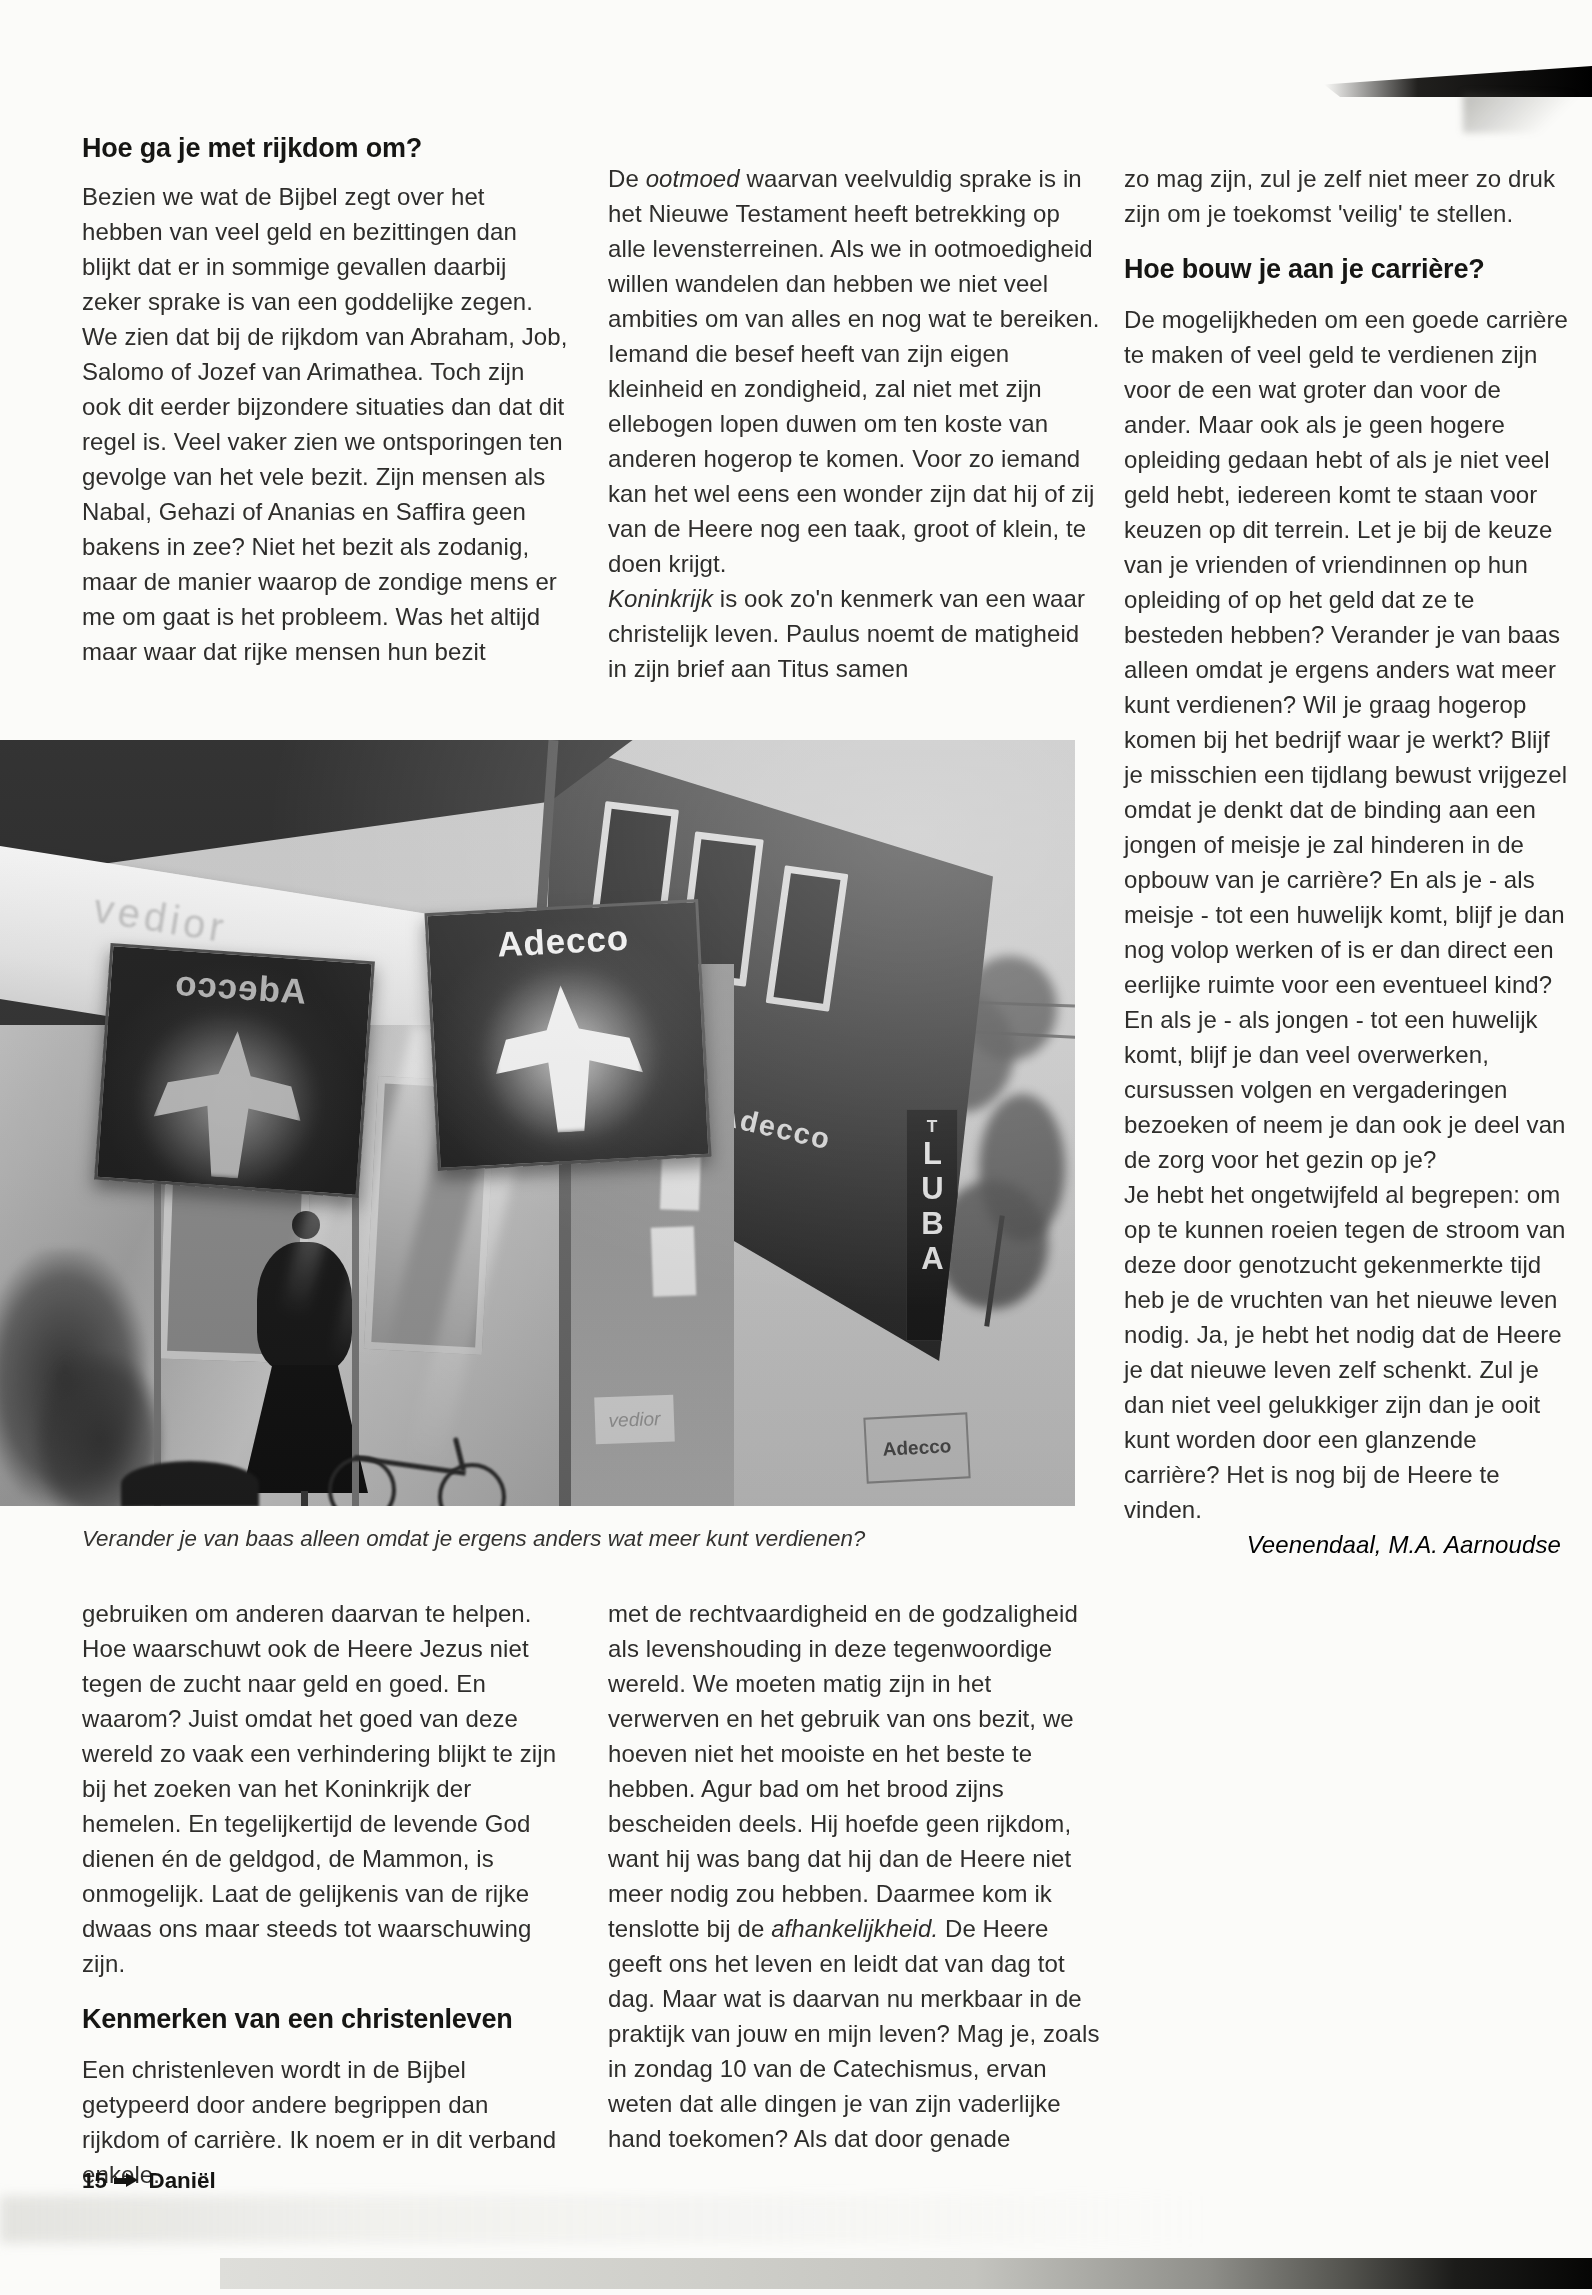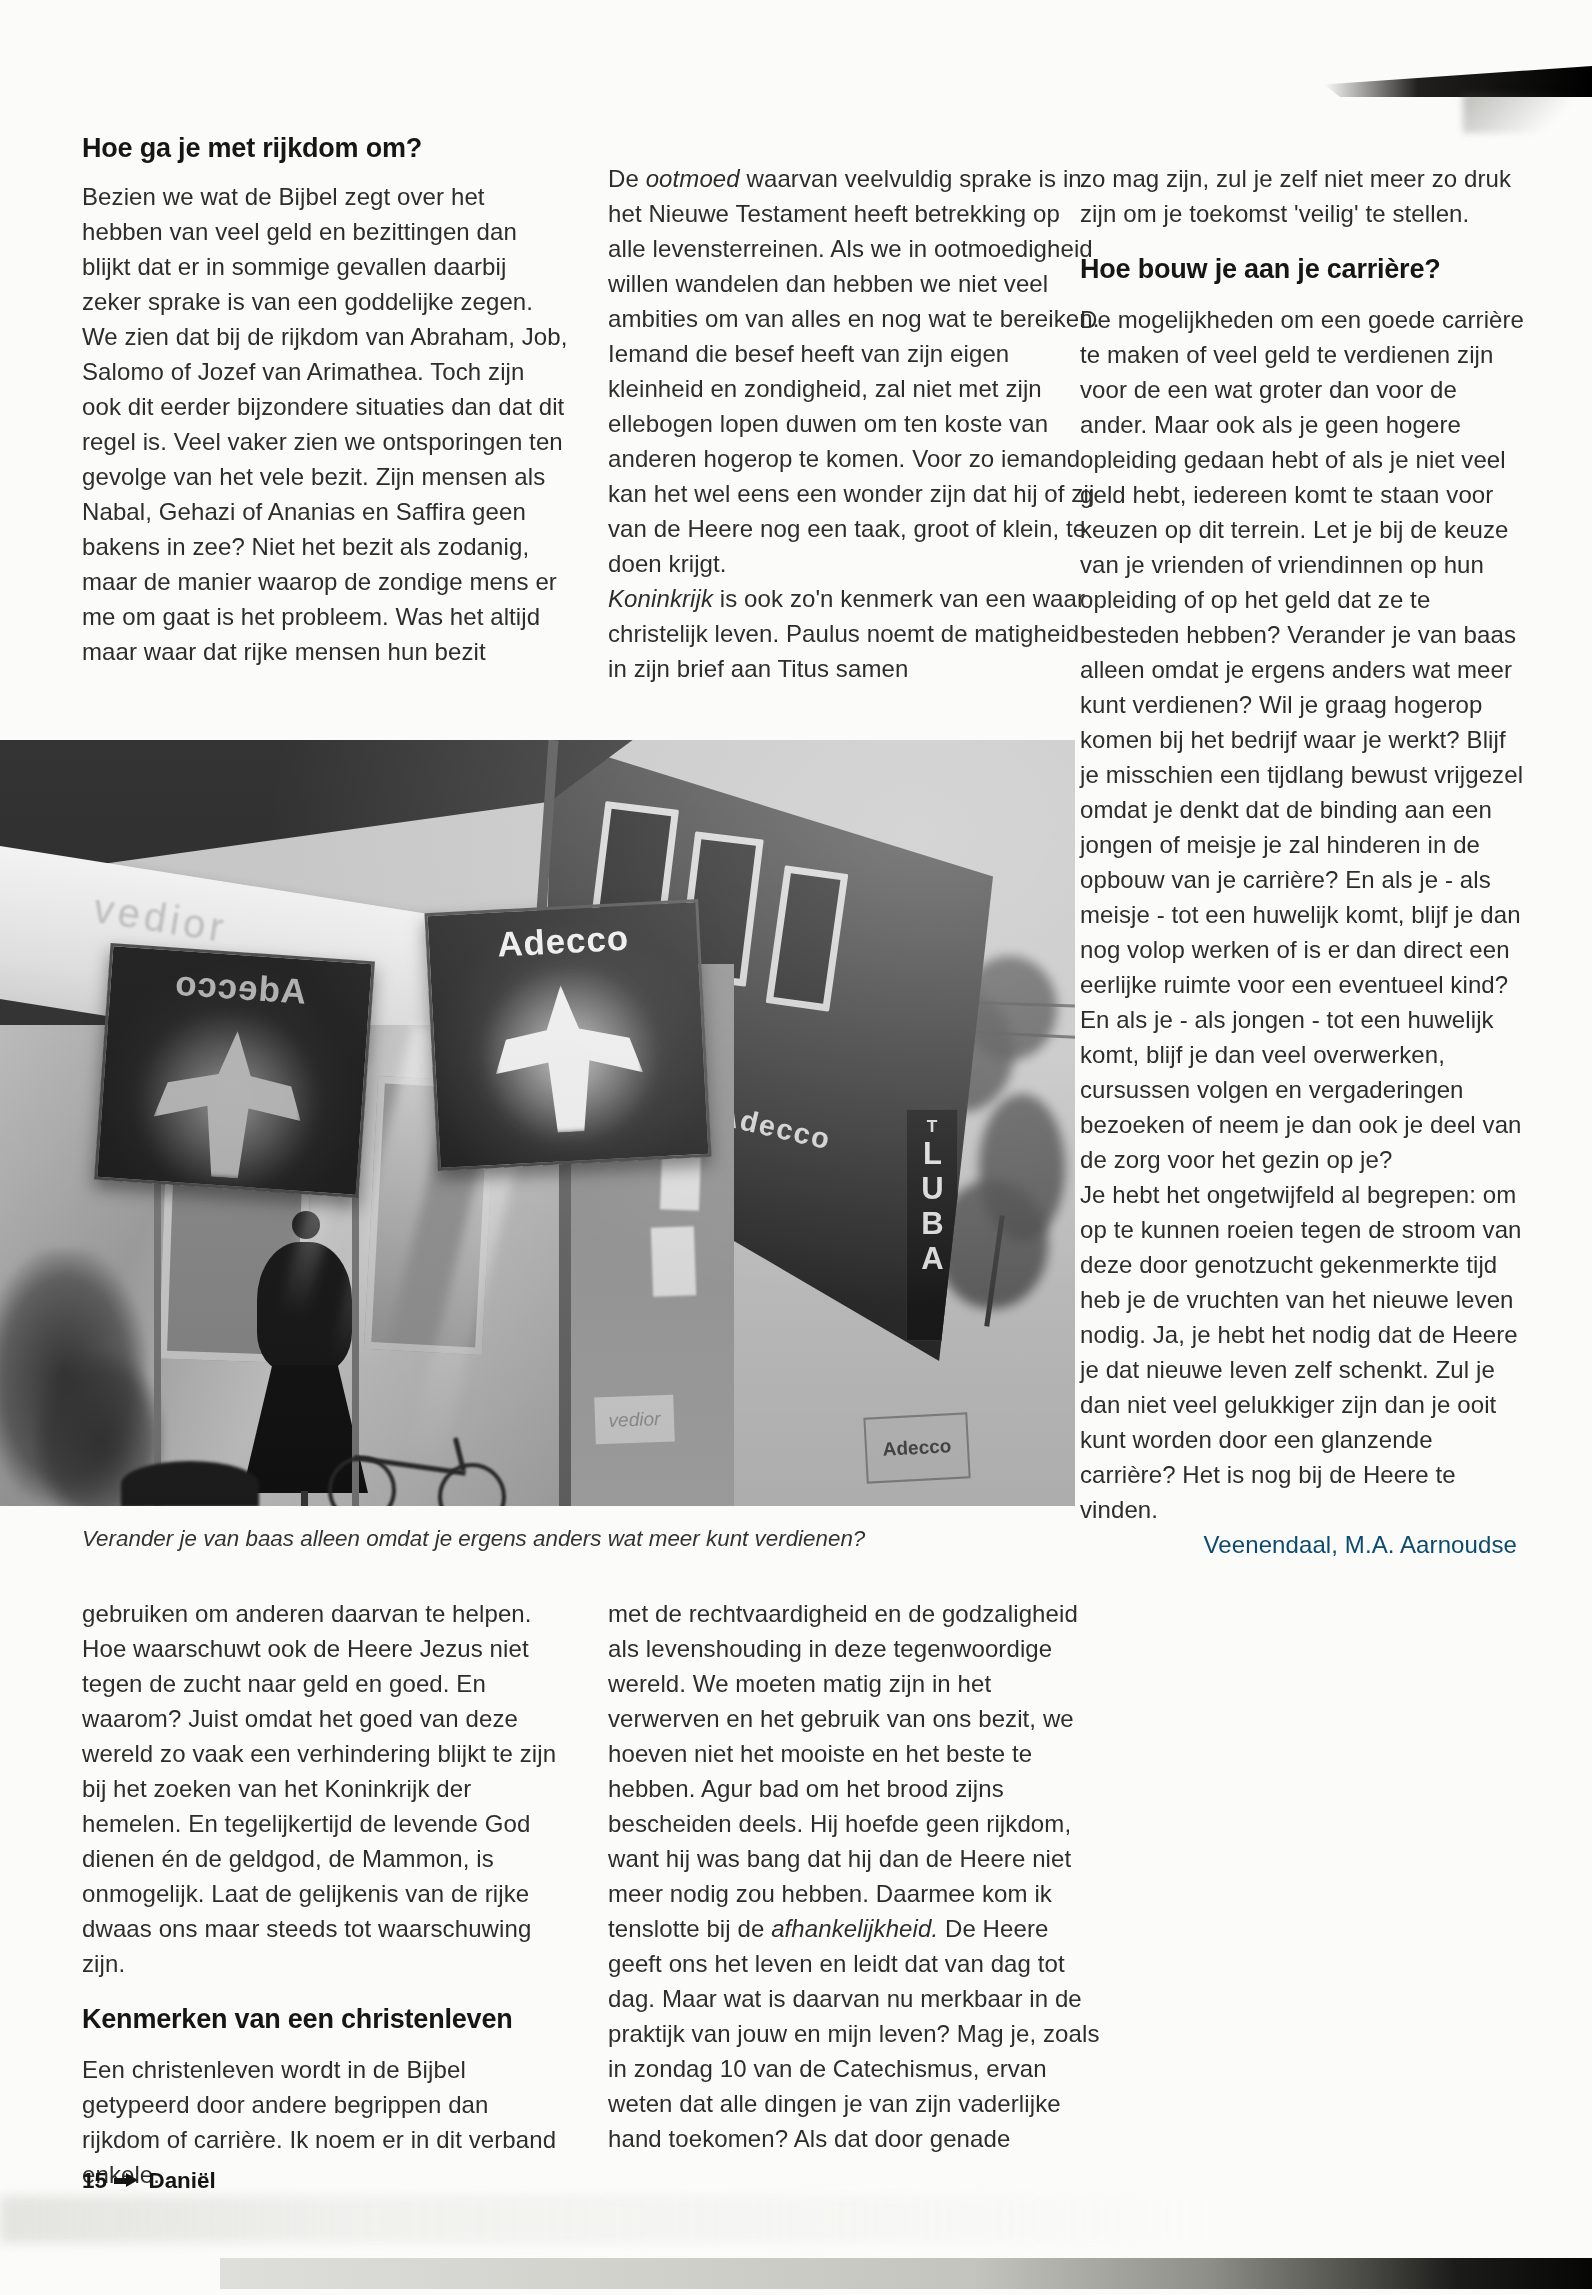--- a/index.html
+++ b/index.html
@@ -8,24 +8,24 @@
     background:#fbfbf9;color:#2e2d2b;
     font-family:"Liberation Sans","DejaVu Sans",sans-serif;
   }
   .it{font-style:italic;}
   
   .col{position:absolute;font-size:24px;line-height:35px;letter-spacing:0.1px;text-align:left;}
   .col p{margin:0;}
   .heading{font-weight:bold;font-size:27px;line-height:33px;color:#161614;margin:0 0 14px 0;letter-spacing:-0.2px;}
   .heading.mid{margin:22.4px 0 15.5px 0;}
   .gap-top{margin-top:35px;}
-  .signature{margin-top:38px;text-align:right;padding-right:12px;color:#0c4a6e;}
+  .signature{margin-top:38px;text-align:right;font-style:italic;padding-right:12px;color:#000000;}
   #col1{left:82px;top:132px;width:488px;}
   #col2{left:608px;top:161px;width:492px;}
-  #col3{left:1080px;top:161px;width:449px;}
+  #col3{left:1124px;top:161px;width:449px;}
   #col1b{left:82px;top:1596px;width:488px;}
   #col2b{left:608px;top:1596px;width:492px;}
   
   .caption{position:absolute;left:82px;top:1526px;width:828px;font-style:italic;font-size:22.4px;color:#343331;}
   
   .page-footer{position:absolute;left:82px;top:2168px;font-weight:bold;font-size:22.4px;color:#141412;display:flex;align-items:center;}
   .arrow{display:inline-block;position:relative;width:26px;height:15.5px;margin:0 8.6px 0 7px;}
   .arrow .bar{position:absolute;left:0;top:5.2px;width:14px;height:6px;background:#141412;}
   .arrow .tip{position:absolute;left:12px;top:0;width:0;height:0;border-left:12px solid #141412;border-top:7.8px solid transparent;border-bottom:7.8px solid transparent;}
   

